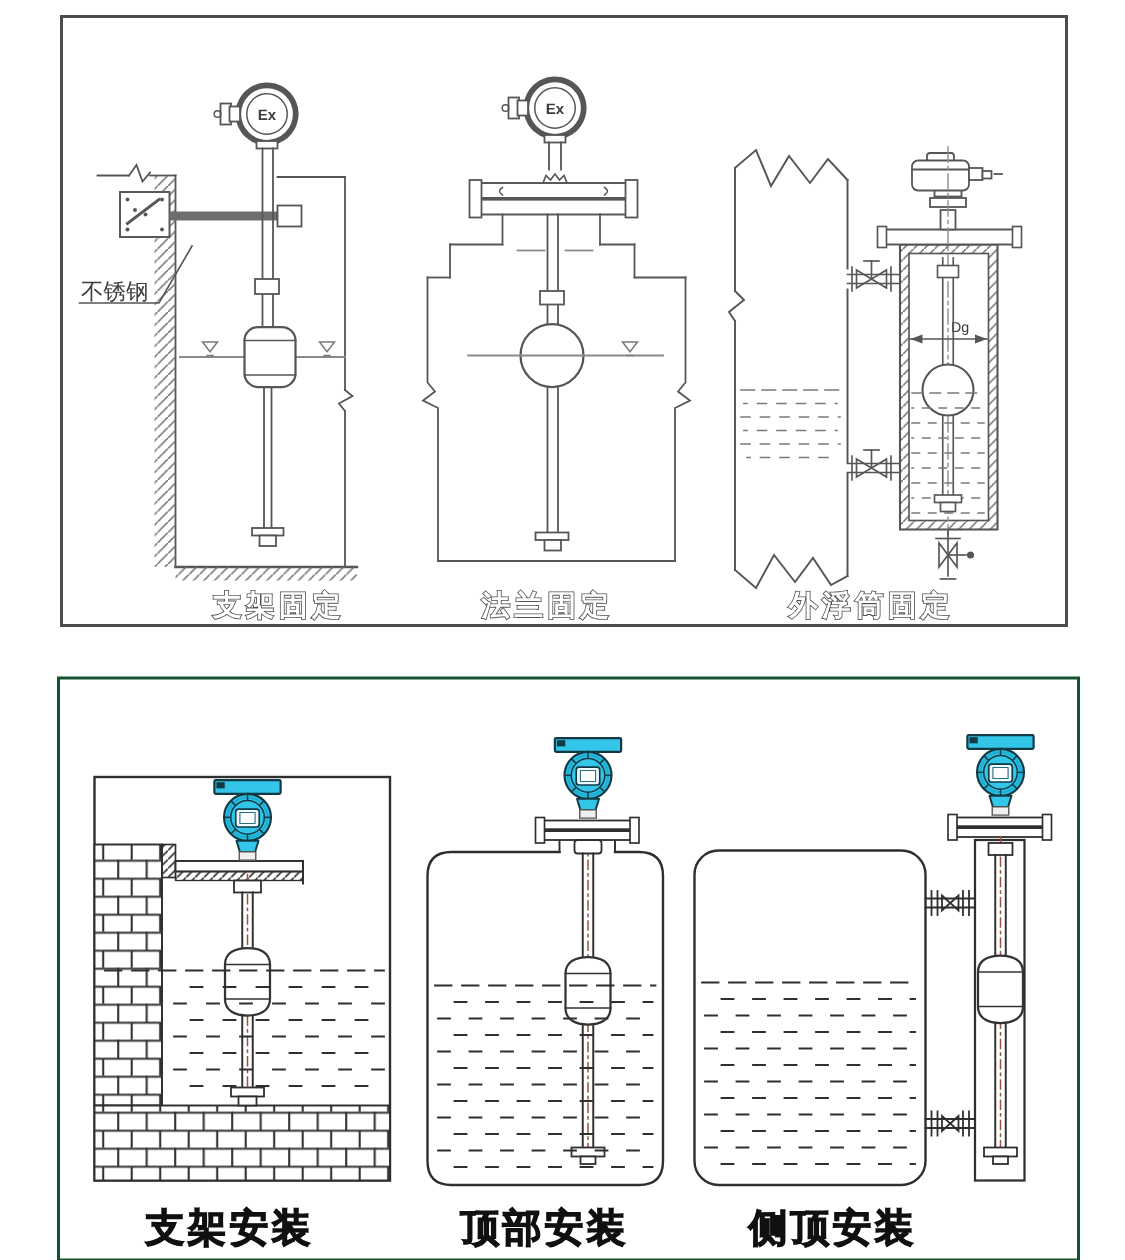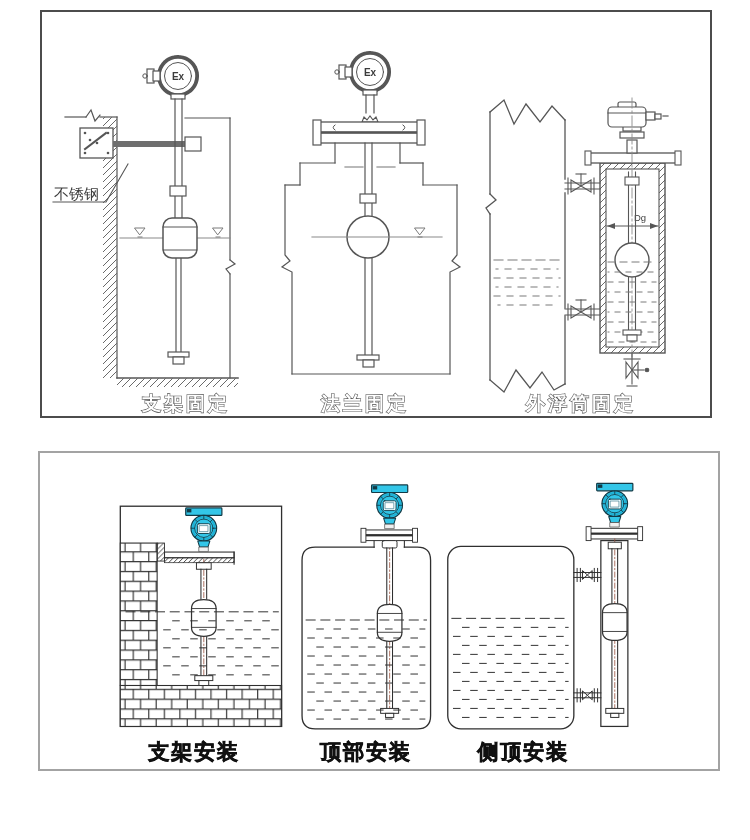--- a/index.html
+++ b/index.html
@@ -1,20 +1,20 @@
 <!DOCTYPE html>
 <html><head>
 <meta charset="utf-8">
 <style>
   html,body{margin:0;padding:0;background:#ffffff;}
   body{font-family:"Liberation Sans","DejaVu Sans",sans-serif;}
   #stage{position:relative;width:750px;height:840px;background:#ffffff;overflow:hidden;}
   .panel{position:absolute;background:#ffffff;box-sizing:border-box;}
   #panel-top{left:40px;top:10px;width:672px;height:408px;border:2px solid #4c4c4c;}
-  #panel-bottom{left:38px;top:451px;width:682px;height:320px;border:2px solid #a3a3a3;}
+  #panel-bottom{left:38px;top:451px;width:682px;height:390px;border:2px solid #14532d;}
   .panel svg{display:block;width:100%;height:100%;}
   .cap-top{font-family:"Liberation Sans",sans-serif;font-size:19px;font-weight:bold;letter-spacing:3px;
            fill:#ffffff;stroke:#4f4f4f;stroke-width:1.1px;paint-order:stroke;}
   .cap-bot{font-family:"Liberation Sans",sans-serif;font-size:26px;font-weight:900;letter-spacing:2px;
            fill:#101010;stroke:#101010;stroke-width:0.7px;paint-order:stroke;}
   .lbl{font-family:"Liberation Sans",sans-serif;fill:#3c3c3c;}
 </style>
 </head>
 <body>
 

